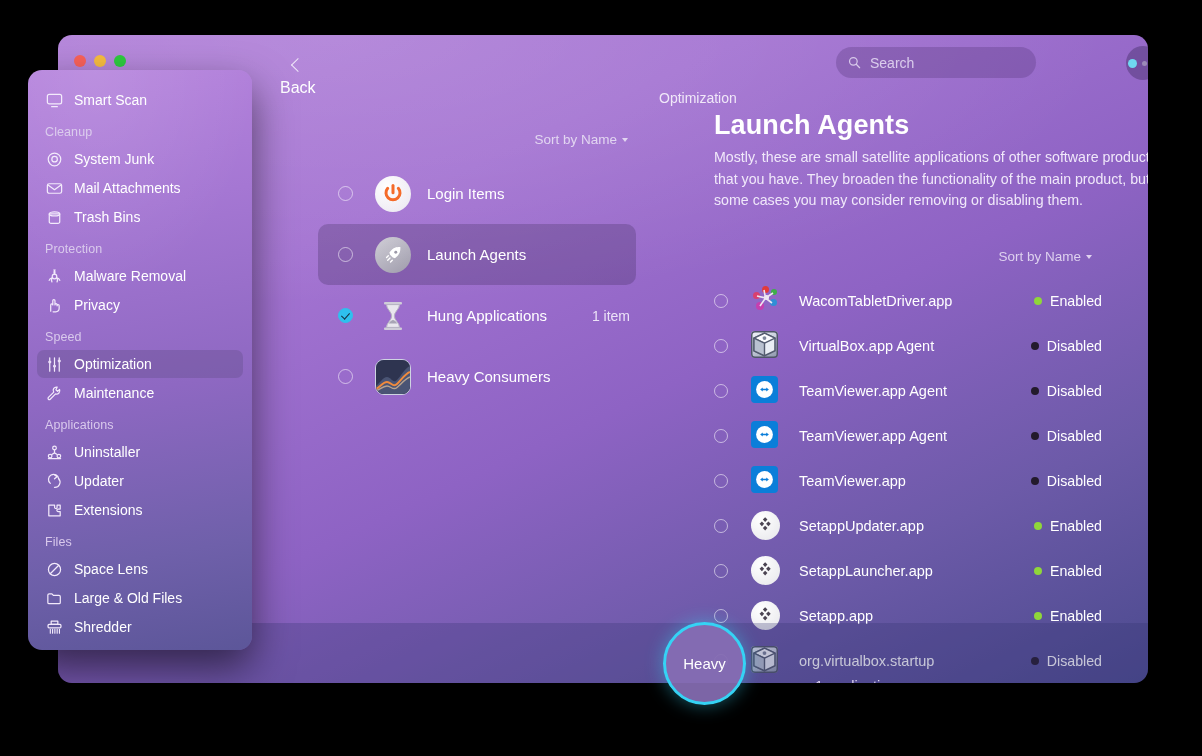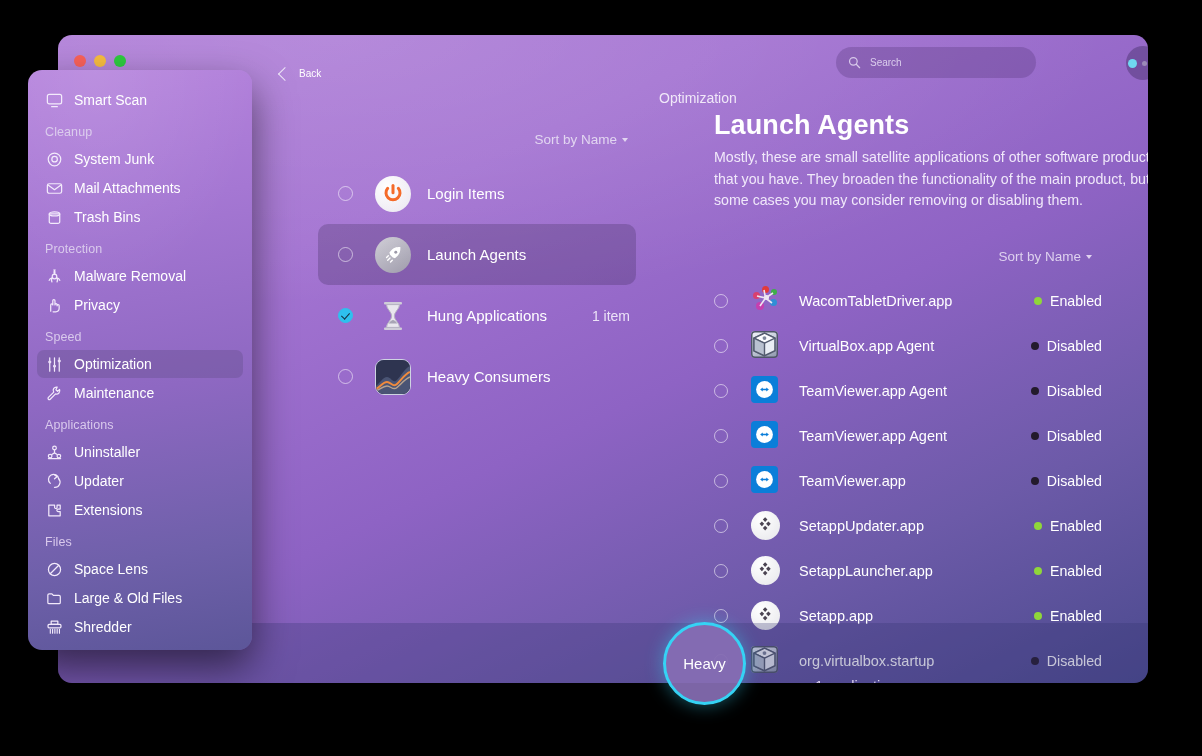--- a/index.html
+++ b/index.html
@@ -21,30 +21,30 @@
   }
 
   
   .titlebar{position:absolute;left:0;top:0;width:100%;height:56px;z-index:4;}
   .lights{position:absolute;left:16px;top:20px;display:flex;gap:8px;}
   .light{width:12px;height:12px;border-radius:50%;}
   .l-red{background:#f9625a;}
   .l-yellow{background:#f7bd3f;}
   .l-green{background:#2ecb3f;}
 
-  .backbtn{position:absolute;left:216px;top:28px;display:flex;align-items:center;gap:9px;
-    color:#fff;font-size:10px;cursor:default;padding:5px 6px;border-radius:6px;}
+  .backbtn{position:absolute;left:216px;top:20px;display:flex;align-items:center;gap:9px;
+    color:#fff;font-size:16px;cursor:default;padding:5px 6px;border-radius:6px;flex-direction:column;}
   .chev{display:block;width:9px;height:9px;border-left:1.8px solid #efe7f8;border-bottom:1.8px solid #efe7f8;transform:rotate(45deg);margin-top:0px;}
 
   .breadcrumb{position:absolute;left:601px;top:55px;color:#efe6f8;font-size:14px;}
 
   .searchbox{position:absolute;right:112px;top:12px;width:200px;height:31px;border-radius:16px;
     background:rgba(90,60,130,.34);display:flex;align-items:center;gap:9px;padding:0 12px;box-sizing:border-box;}
   .searchbox .sicon{width:13px;height:13px;flex:0 0 auto;opacity:.85;}
-  .searchbox .placeholder{color:#e3d8f2;font-size:10px;opacity:.9;}
+  .searchbox .placeholder{color:#e3d8f2;font-size:14px;opacity:.9;}
 
   .avatar{position:absolute;right:-12px;top:11px;width:34px;height:34px;border-radius:50%;
     background:rgba(86,58,124,.55);display:flex;align-items:center;justify-content:center;gap:5px;padding-right:12px;box-sizing:border-box;}
   .avatar .dotbig{width:9px;height:9px;border-radius:50%;background:#6fd8f0;}
   .avatar .dotsm{width:5px;height:5px;border-radius:50%;background:#9b8ab8;}
 
   
   .midcol{position:absolute;left:220px;top:56px;width:380px;bottom:0;}
   .mid-sort{position:absolute;right:30px;top:41px;color:#e0d3f0;font-size:13.5px;}
   .caret{display:inline-block;margin-left:5px;border-left:3.5px solid transparent;border-right:3.5px solid transparent;border-top:4.5px solid #e0d3f0;vertical-align:middle;}

